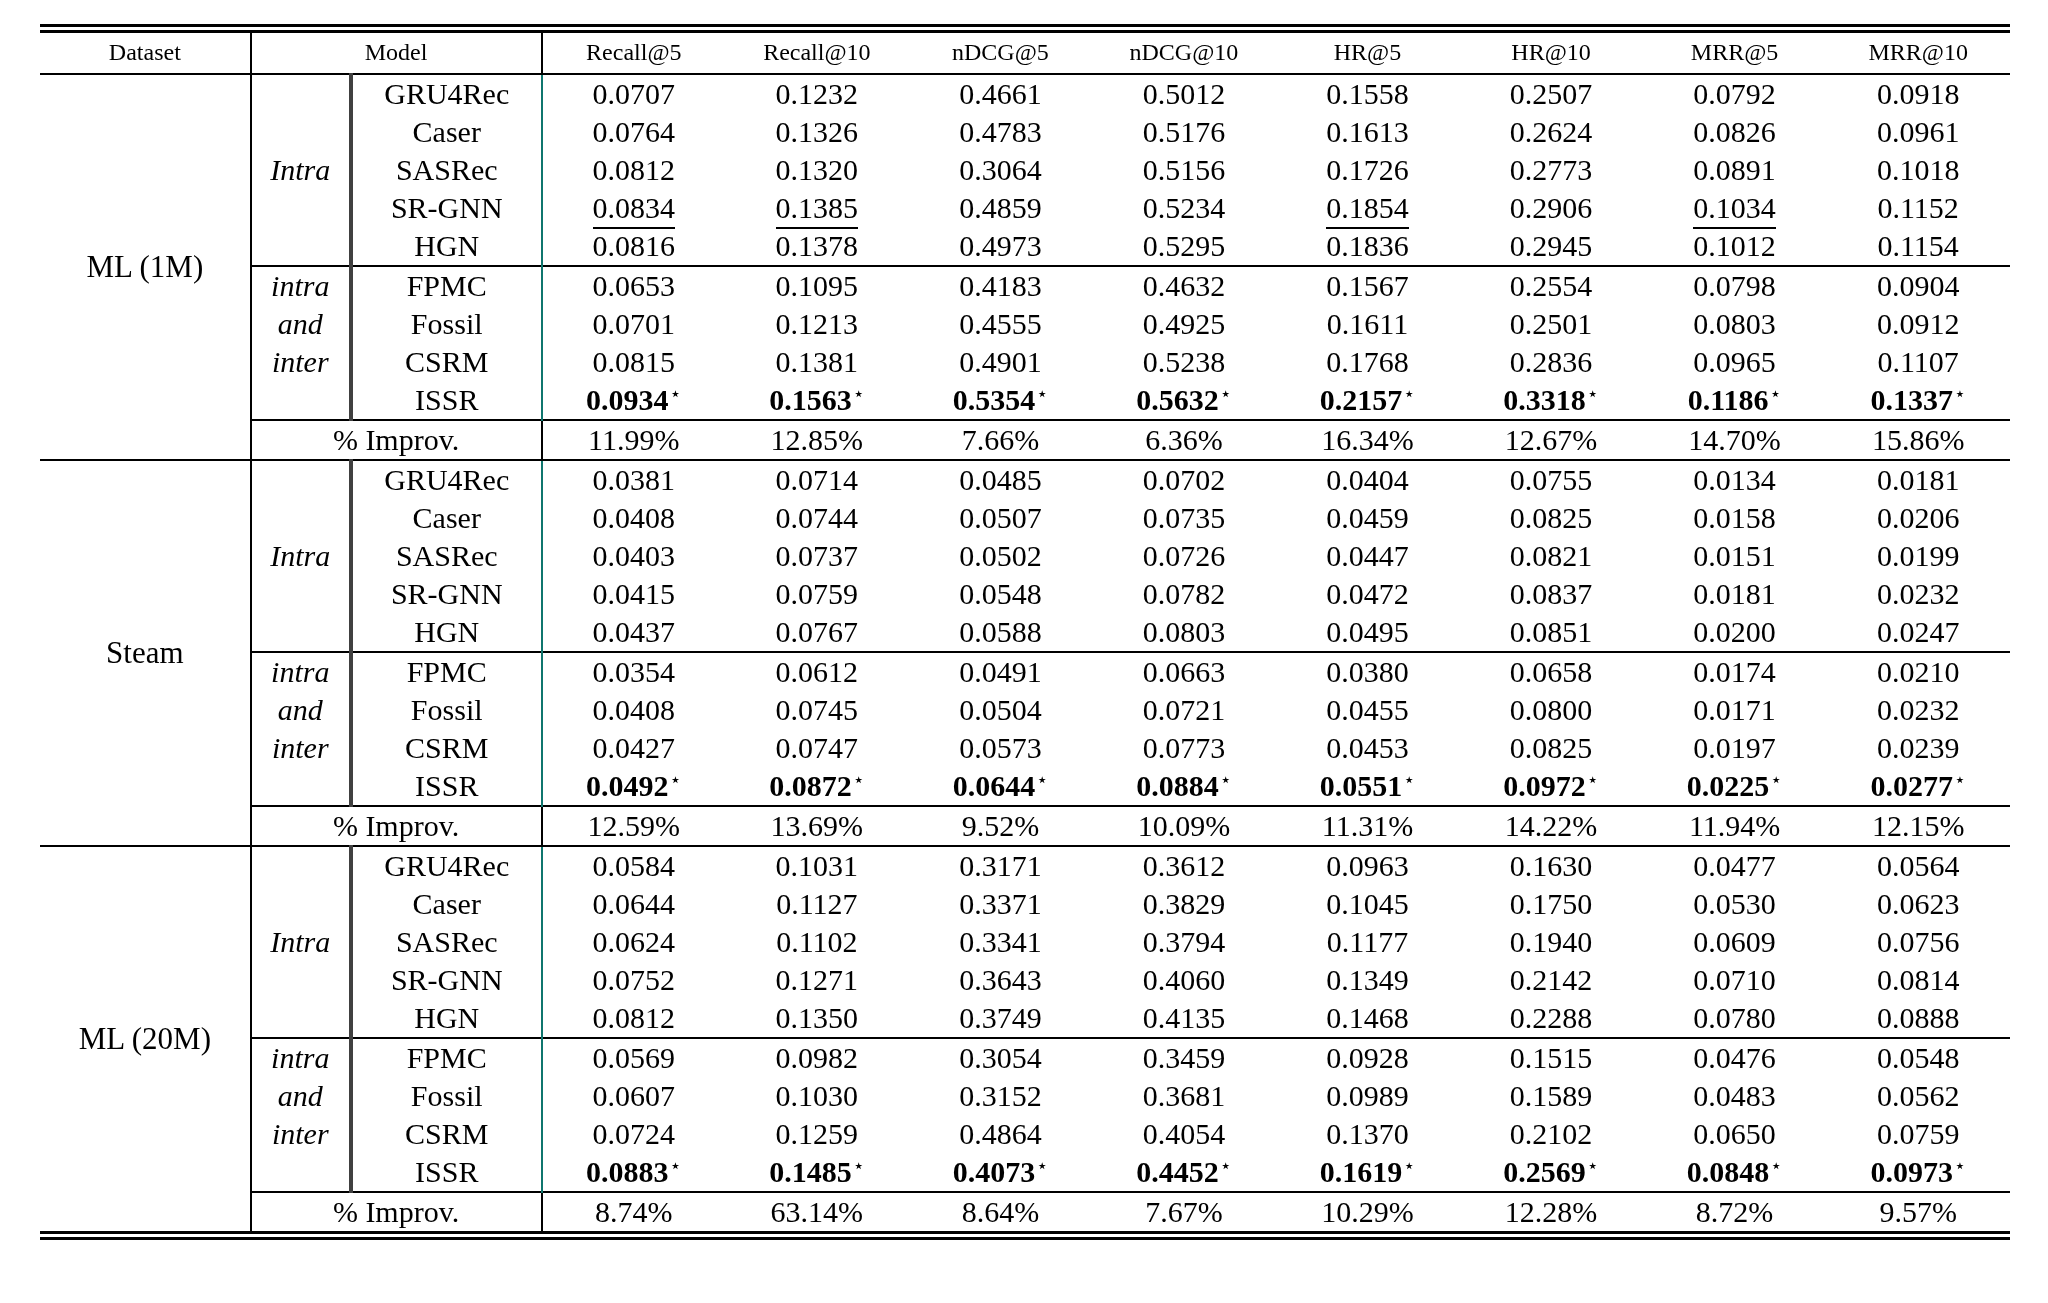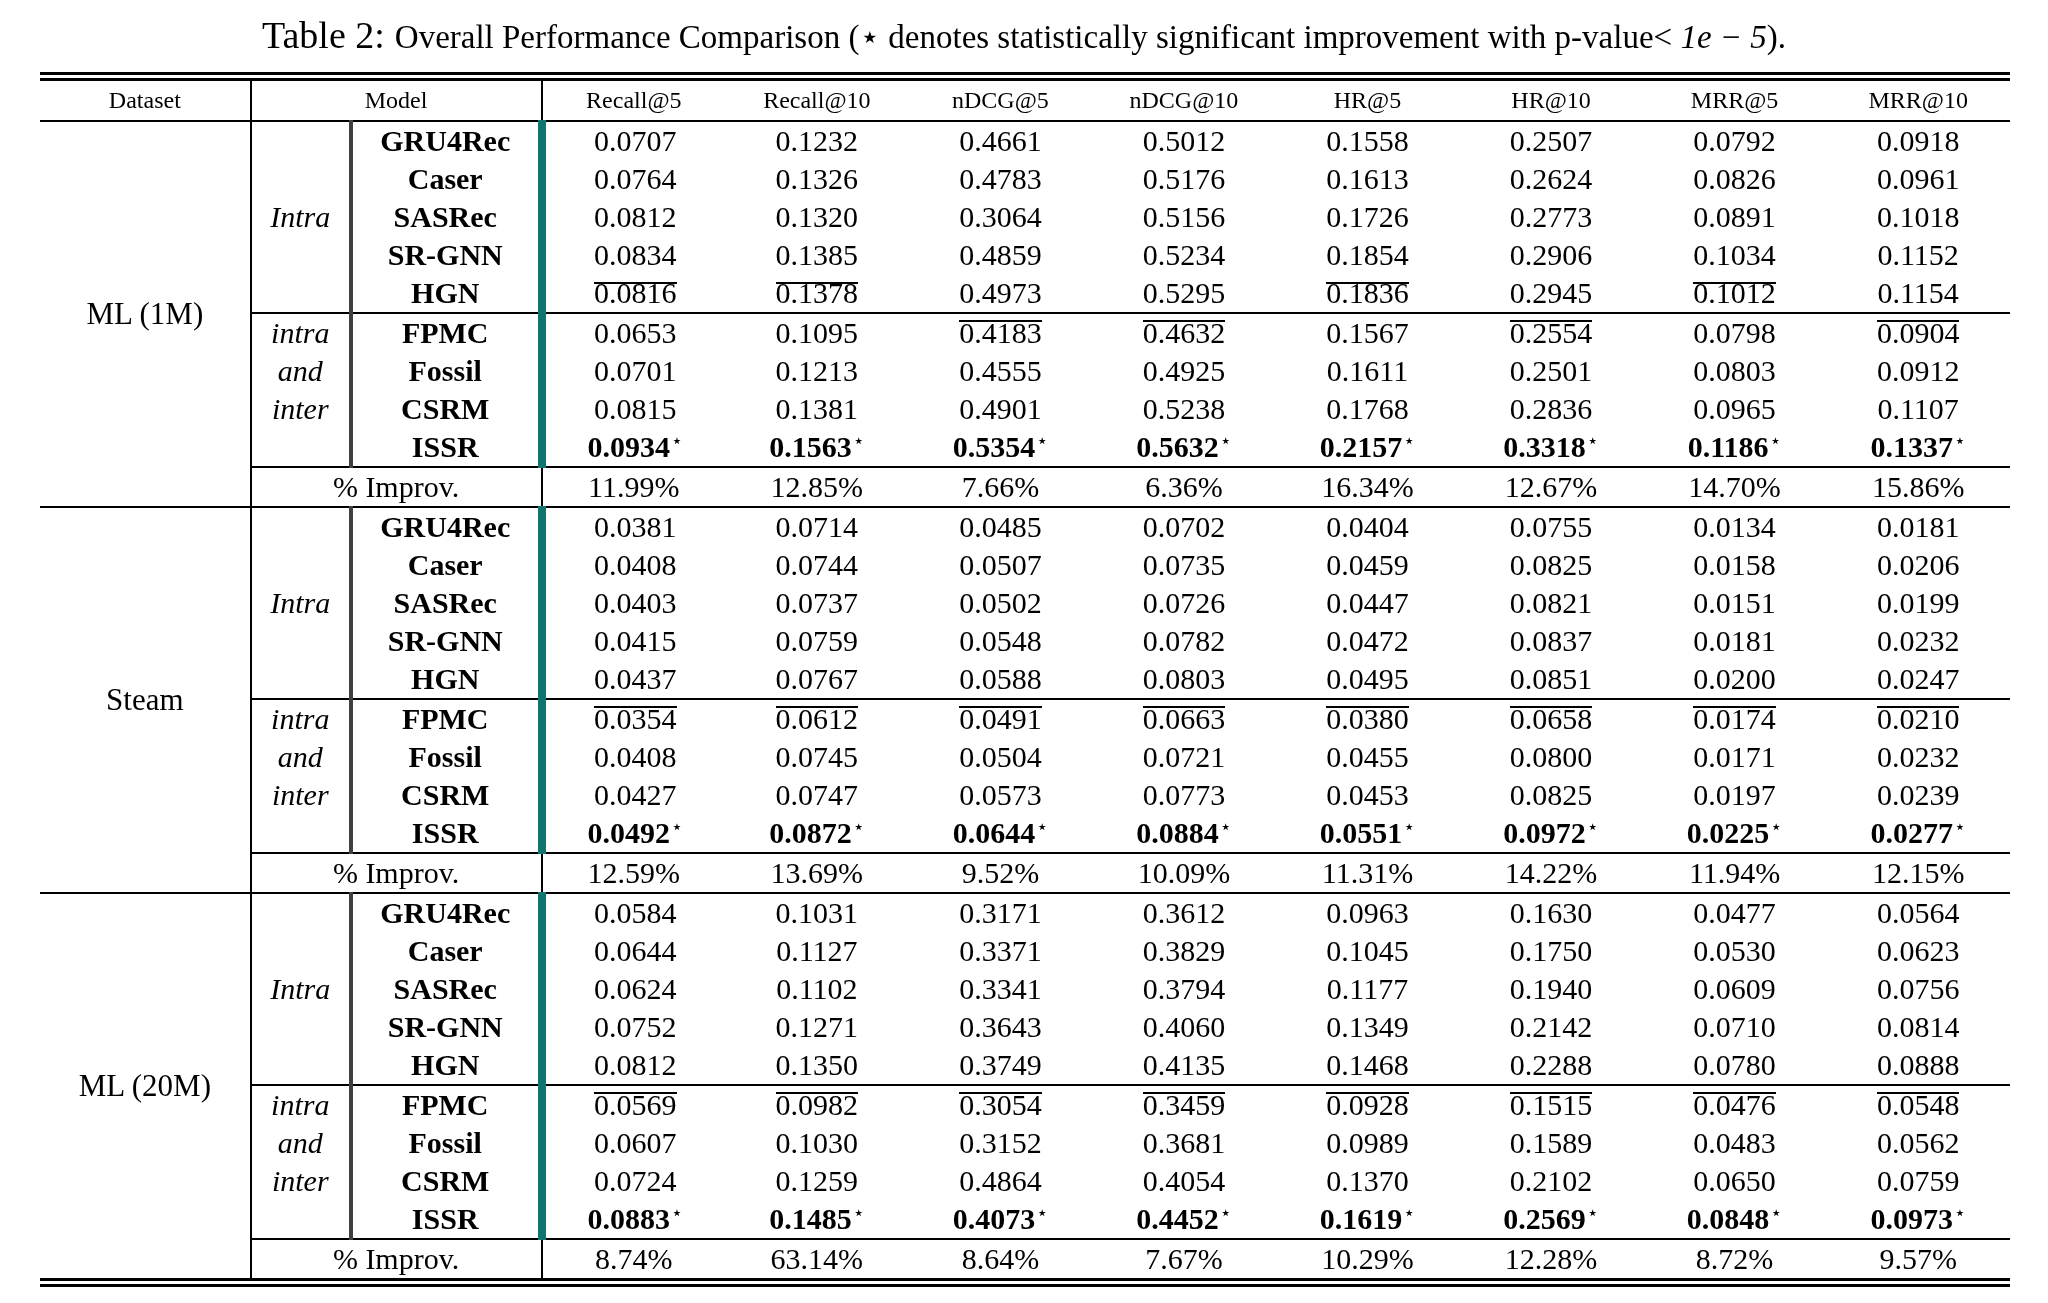--- a/index.html
+++ b/index.html
@@ -45,35 +45,34 @@
     font-size: 30px;
     height: 38px;
     text-align: center;
     vertical-align: middle;
     line-height: 38px;
   }
   .dataset-cell { border-right: 2px solid #000; border-bottom: 2px solid #000; font-size: 31px; }
   .group-cell   { border-right: 4px solid #404040; font-style: italic; }
   .group-cell.multi { vertical-align: top; padding-top: 0; }
   .group-line   { line-height: 38px; height: 38px; }
-  .model-cell   { border-right: 8px solid #0f766e; font-weight: bold; }
+  .model-cell   { border-right: 2px solid #0f766e; }
   tr.subgroup-start > td { border-top: 2px solid #000; }
   tr.improv-row  > td { border-top: 2px solid #000; border-bottom: 2px solid #000; }
   .improv-label { border-right: 2px solid #000; }
 
-  span.u    { border-bottom: 2px solid #000; padding-bottom: 11px; }
+  span.u    { border-bottom: 2px solid #000; padding-bottom: 3px; }
   span.best { font-weight: bold; margin-top: 28px; }
   sup.star  { font-size: 19px; vertical-align: 10px; line-height: 0; font-weight: normal; padding-left: 1px; }
 </style>
 </head>
 <body>
 
 <div class="page">
 
-  <div class="caption"><span class="cap-prefix">Table 2:</span><span>Overall Performance Comparison (⋆ denotes statistically significant improvement with p-value&lt;</span> <span class="cap-math">1e − 5</span><span>).</span></div>
 
   <table class="perf">
     <colgroup>
       <col class="c-dataset">
         <col class="c-group">
         <col class="c-model">
       <col class="c-val">
         <col class="c-val">
         <col class="c-val">
         <col class="c-val">

